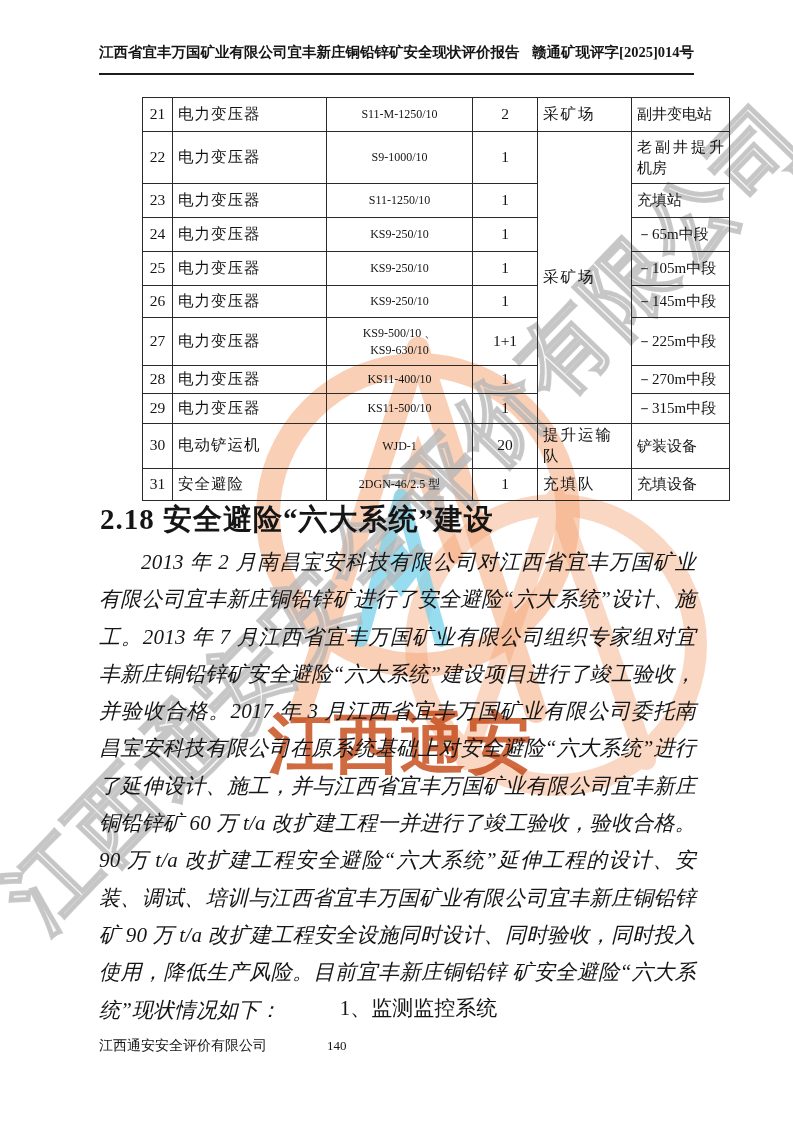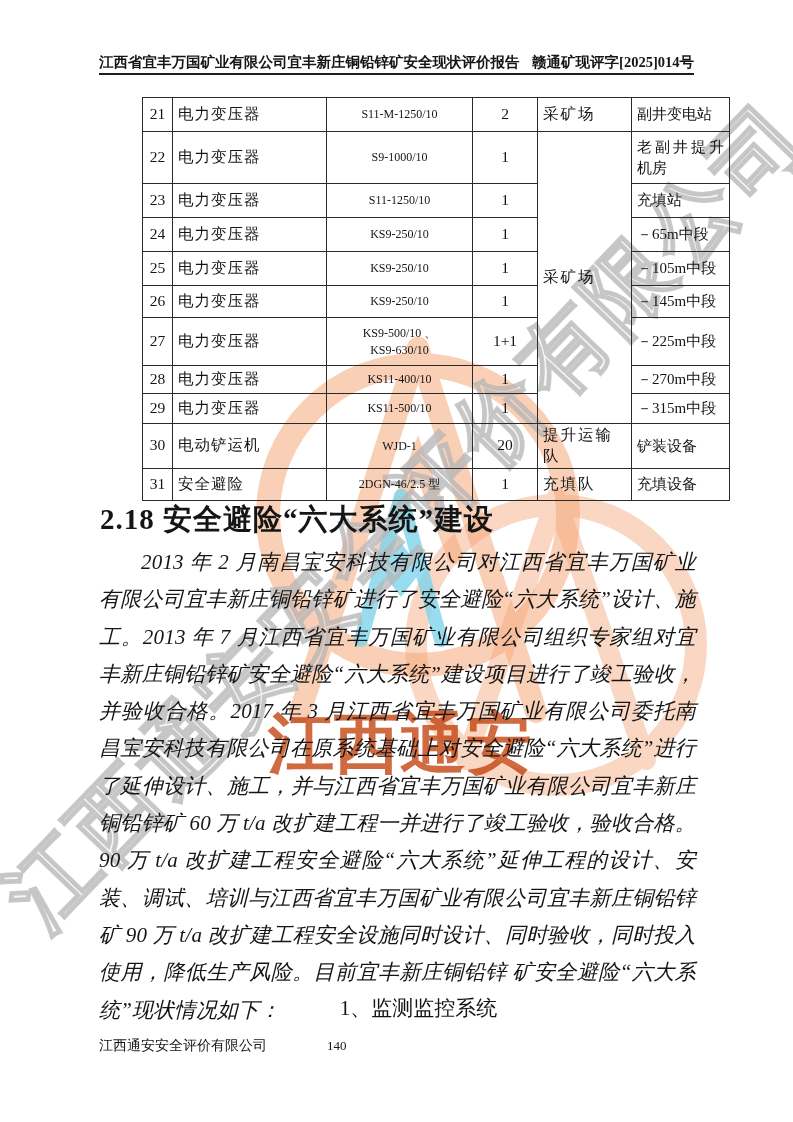--- a/index.html
+++ b/index.html
@@ -25,21 +25,21 @@
   .wm-red{
     position:absolute;left:268px;top:706px;
     font-size:66px;line-height:1.15;font-weight:bold;letter-spacing:0px;
     color:#c2410c;opacity:0.78;white-space:nowrap;
     font-family:"Liberation Serif","DejaVu Serif",serif;
   }
   .wm-svg{position:absolute;left:0;top:0;}
   
   .content{position:absolute;inset:0;z-index:1;}
   .hdr{
-    position:absolute;left:99px;right:99px;top:50px;height:22px;
+    position:absolute;left:99px;right:99px;top:40px;height:22px;
     display:flex;justify-content:space-between;align-items:flex-end;
     font-size:14.5px;font-weight:bold;white-space:nowrap;
   }
   .hdr-rule{position:absolute;left:99px;right:99px;top:73px;height:0;border-top:2px solid #1c1c1c;}
   table.equip{
     position:absolute;left:104px;top:97px;width:587px;
     border-collapse:collapse;table-layout:fixed;
     font-size:15.5px;
     margin-left:38px;
   }

